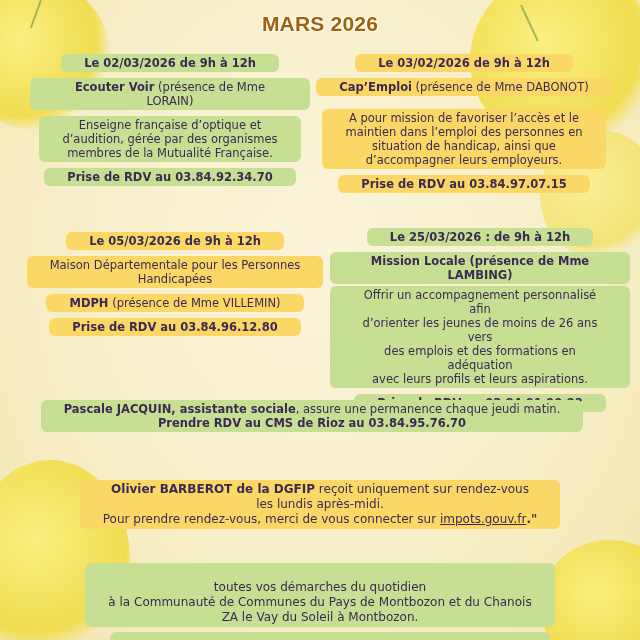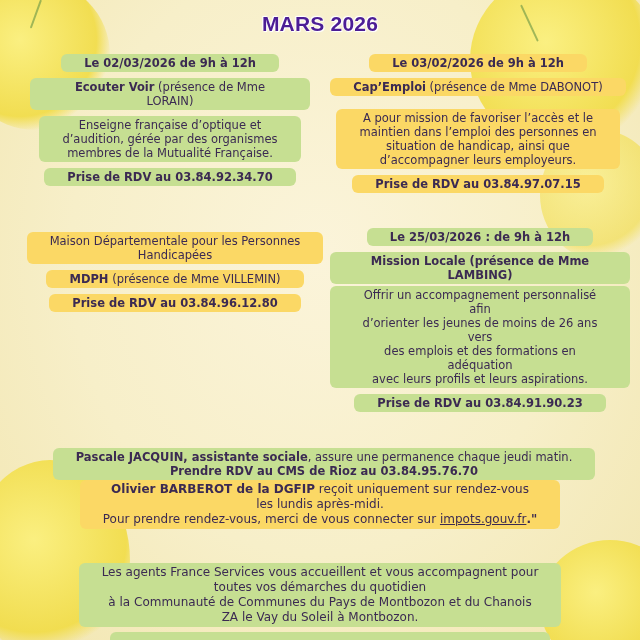--- a/index.html
+++ b/index.html
@@ -8,21 +8,21 @@
       position: relative;
       font-family: "DejaVu Sans", sans-serif;
       color: #3b2a52;
       background: radial-gradient(ellipse at 50% 40%, #fbf4da 0%, #f7efc9 55%, #f2e6b0 100%);
     }
     .flower { position: absolute; border-radius: 50%; background: radial-gradient(circle at 40% 40%, #fbf07a, #f1dc45 60%, rgba(240,220,70,0) 72%); opacity: .9; }
     .leaf { position: absolute; width: 2px; background: #7aa04a; border-radius: 2px; transform-origin: top; opacity:.7; }
     .title {
       position: absolute; top: 12px; left: 0; width: 640px; text-align: center;
       font-family: "Liberation Sans", sans-serif; font-weight: 700; font-size: 21px;
-      color: #4c1d95; letter-spacing: .2px;
+      color: #a16207; letter-spacing: .2px;
       text-shadow: 0 0 2px #fff, 0 0 3px #fff, 1px 1px 0 #fff, -1px -1px 0 #fff;
     }
     .box {
       position: absolute; text-align: center; font-size: 11.5px; line-height: 14px;
       color: #3b2a52;
     }
     .pill { display: inline-block; padding: 2px 23px; border-radius: 6px; margin: 0 auto; }
     .green .pill { background: #c6df92; }
     .yellow .pill { background: #fbd865; }
     .b { font-weight: 700; }
@@ -42,56 +42,57 @@
 
 <div class="title">MARS 2026</div>
 
 <div class="box green" style="left:30px;top:54px;width:280px;">
   <div class="row"><span class="pill b">Le 02/03/2026 de 9h à 12h</span></div>
   <div class="row"><span class="pill"><span class="b">Ecouter Voir</span><span> (présence de Mme LORAIN)</span></span></div>
   <div class="row"><span class="pill"><span>Enseigne française d’optique et</span><br><span>d’audition, gérée par des organismes</span><br><span>membres de la Mutualité Française.</span></span></div>
   <div class="row"><span class="pill b">Prise de RDV au 03.84.92.34.70</span></div>
 </div>
 
-<div class="box yellow" style="left:328px;top:54px;width:300px;">
+<div class="box yellow" style="left:314px;top:54px;width:300px;">
   <div class="row"><span class="pill b">Le 03/02/2026 de 9h à 12h</span></div>
   <div class="row" style="margin-bottom:13px"><span class="pill"><span class="b">Cap’Emploi</span><span> (présence de Mme DABONOT)</span></span></div>
   <div class="row"><span class="pill"><span>A pour mission de favoriser l’accès et le</span><br><span>maintien dans l’emploi des personnes en</span><br><span>situation de handicap, ainsi que</span><br><span>d’accompagner leurs employeurs.</span></span></div>
   <div class="row"><span class="pill b">Prise de RDV au 03.84.97.07.15</span></div>
 </div>
 
 <div class="box yellow" style="left:25px;top:232px;width:300px;">
+  <div class="row"><span class="pill b">Le 05/03/2026 de 9h à 12h</span></div>
   <div class="row"><span class="pill"><span>Maison Départementale pour les Personnes</span><br><span>Handicapées</span></span></div>
   <div class="row"><span class="pill"><span class="b">MDPH</span><span> (présence de Mme VILLEMIN)</span></span></div>
   <div class="row"><span class="pill b">Prise de RDV au 03.84.96.12.80</span></div>
 </div>
 
 <div class="box green" style="left:330px;top:228px;width:300px;">
   <div class="row"><span class="pill b">Le 25/03/2026 : de 9h à 12h</span></div>
   <div class="row" style="margin-bottom:2px"><span class="pill b">Mission Locale (présence de Mme LAMBING)</span></div>
   <div class="row"><span class="pill"><span>Offrir un accompagnement personnalisé afin</span><br><span>d’orienter les jeunes de moins de 26 ans vers</span><br><span>des emplois et des formations en adéquation</span><br><span>avec leurs profils et leurs aspirations.</span></span></div>
   <div class="row"><span class="pill b">Prise de RDV au 03.84.91.90.23</span></div>
 </div>
 
-<div class="box green" style="left:24px;top:400px;width:600px;margin-top:48px;">
+<div class="box green" style="left:12px;top:400px;width:600px;">
   <span class="pill">
     <span class="b">Pascale JACQUIN, assistante sociale</span><span>, assure une permanence chaque jeudi matin.</span><br>
     <span class="b">Prendre RDV au CMS de Rioz au 03.84.95.76.70</span>
   </span>
 </div>
 
 <div class="box yellow" style="left:20px;top:480px;width:600px;font-size:12px;line-height:15px;">
   <span class="pill">
     <span class="b">Olivier BARBEROT de la DGFIP</span><span> reçoit uniquement sur rendez-vous</span><br>
     <span>les lundis après-midi.</span><br>
     <span>Pour prendre rendez-vous, merci de vous connecter sur </span><span class="link">impots.gouv.fr</span><span class="b">."</span>
   </span>
 </div>
 
 <div class="box green" style="left:20px;top:563px;width:600px;font-size:12px;line-height:15px;">
   <span class="pill">
-    <span>Les agents France Services vous accueillent et vous accompagnent pour</span><br>
+    <br>
     <span>toutes vos démarches du quotidien</span><br>
     <span>à la Communauté de Communes du Pays de Montbozon et du Chanois</span><br>
     <span>ZA le Vay du Soleil à Montbozon.</span>
   </span>
 </div>
 <div style="position:absolute;left:110px;top:632px;width:440px;height:10px;background:#c6df92;border-radius:6px 6px 0 0;"></div>
 
 </body></html>

